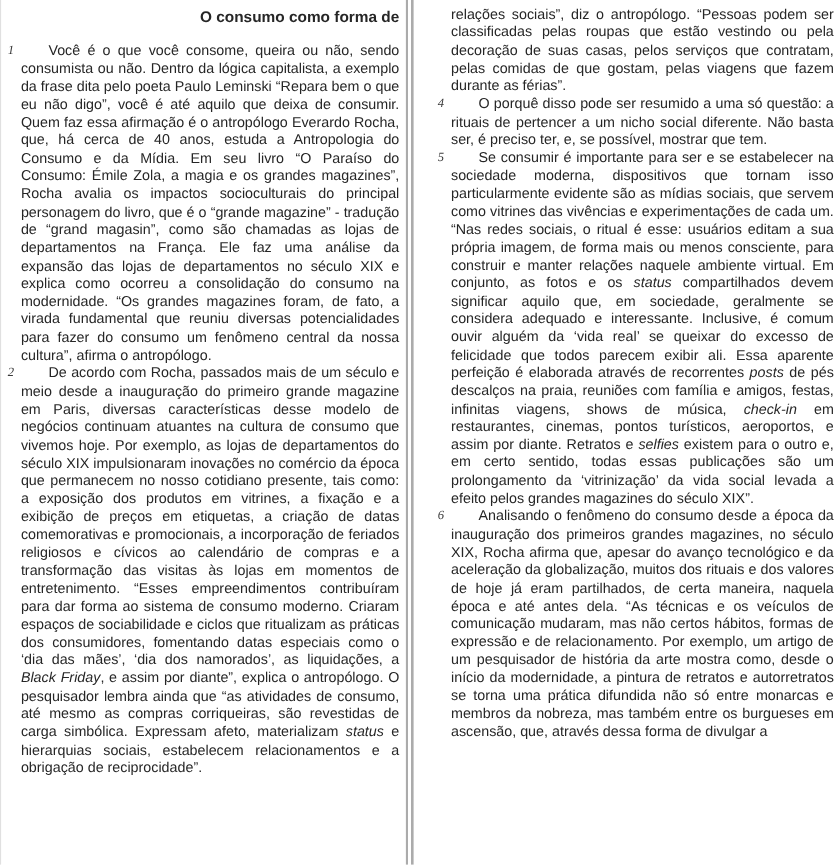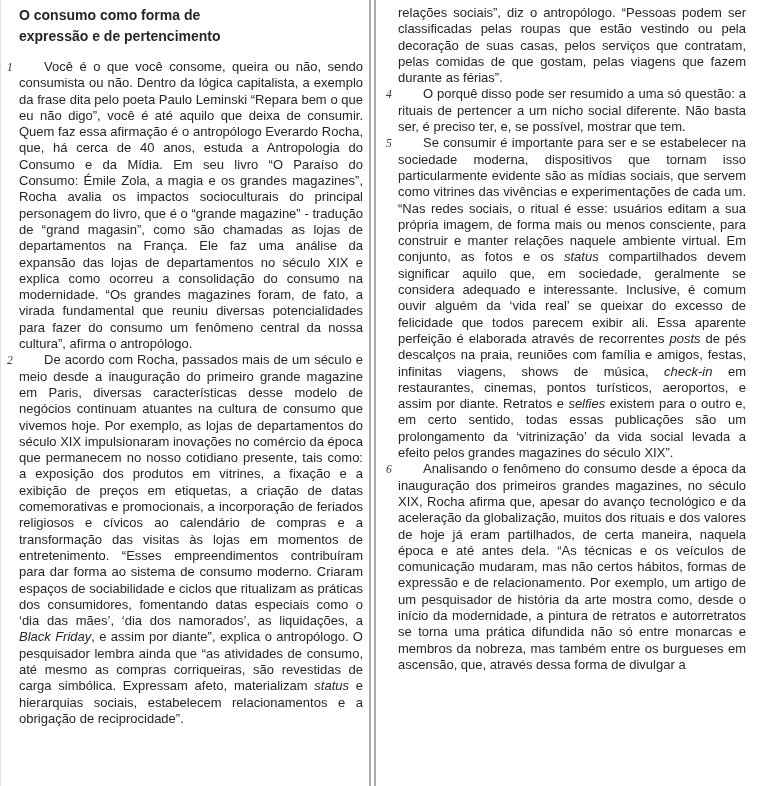--- a/index.html
+++ b/index.html
@@ -9,28 +9,28 @@
   }
   html,body{margin:0;padding:0;}
   body{
     width:759px;height:786px;overflow:hidden;background:#fff;
     font-family:"Liberation Sans","DejaVu Sans",sans-serif;
     color:var(--text);
   }
   .page{position:relative;width:759px;height:786px;background:#fff;border-left:1px solid var(--edge);box-sizing:border-box;}
   .col{position:absolute;top:5px;}
   .col-left{left:18px;width:344px;}
-  .col-right{left:397px;width:348px;}
+  .col-right{left:409px;width:348px;}
   .divider{
     position:absolute;left:368px;top:0;bottom:0;width:7px;
     background:linear-gradient(to right,var(--divider) 0 2px,#fff 2px 5px,var(--divider) 5px 7px);
   }
   .title{
     margin:0 0 12px 0;padding:0;
-    font-size:14px;line-height:21px;font-weight:bold;text-align:left;
+    font-size:14px;line-height:21px;font-weight:bold;text-align:right;
   }
   .title span{display:block;}
   .para{
     position:relative;margin:0;
     font-size:13px;line-height:16.3px;
     text-align:justify;text-indent:25px;
   }
   .para.cont{text-indent:0;}
   .pnum{
     position:absolute;left:-12px;top:1px;
@@ -41,21 +41,20 @@
   .ptext em{font-style:italic;}
 </style>
 </head>
 <body>
 
 <div class="page">
 
   <div class="col col-left">
     <h1 class="title">
       <span>O consumo como forma de</span>
-      <span>expressão e de pertencimento</span>
     </h1>
 
     <p class="para">
       <span class="pnum">1</span>
       <span class="ptext">Você é o que você consome, queira ou não, sendo consumista ou não. Dentro da lógica capitalista, a exemplo da frase dita pelo poeta Paulo Leminski “Repara bem o que eu não digo”, você é até aquilo que deixa de consumir. Quem faz essa afirmação é o antropólogo Everardo Rocha, que, há cerca de 40 anos, estuda a Antropologia do Consumo e da Mídia. Em seu livro “O Paraíso do Consumo: Émile Zola, a magia e os grandes magazines”, Rocha avalia os impactos socioculturais do principal personagem do livro, que é o “grande magazine” - tradução de “grand magasin”, como são chamadas as lojas de departamentos na França. Ele faz uma análise da expansão das lojas de departamentos no século XIX e explica como ocorreu a consolidação do consumo na modernidade. “Os grandes magazines foram, de fato, a virada fundamental que reuniu diversas potencialidades para fazer do consumo um fenômeno central da nossa cultura”, afirma o antropólogo.</span>
     </p>
 
     <p class="para">
       <span class="pnum">2</span>
       <span class="ptext">De acordo com Rocha, passados mais de um século e meio desde a inauguração do primeiro grande magazine em Paris, diversas características desse modelo de negócios continuam atuantes na cultura de consumo que vivemos hoje. Por exemplo, as lojas de departamentos do século XIX impulsionaram inovações no comércio da época que permanecem no nosso cotidiano presente, tais como: a exposição dos produtos em vitrines, a fixação e a exibição de preços em etiquetas, a criação de datas comemorativas e promocionais, a incorporação de feriados religiosos e cívicos ao calendário de compras e a transformação das visitas às lojas em momentos de entretenimento. “Esses empreendimentos contribuíram para dar forma ao sistema de consumo moderno. Criaram espaços de sociabilidade e ciclos que ritualizam as práticas dos consumidores, fomentando datas especiais como o ‘dia das mães’, ‘dia dos namorados’, as liquidações, a <em>Black Friday</em>, e assim por diante”, explica o antropólogo. O pesquisador lembra ainda que “as atividades de consumo, até mesmo as compras corriqueiras, são revestidas de carga simbólica. Expressam afeto, materializam <em>status</em> e hierarquias sociais, estabelecem relacionamentos e a obrigação de reciprocidade”.</span>

